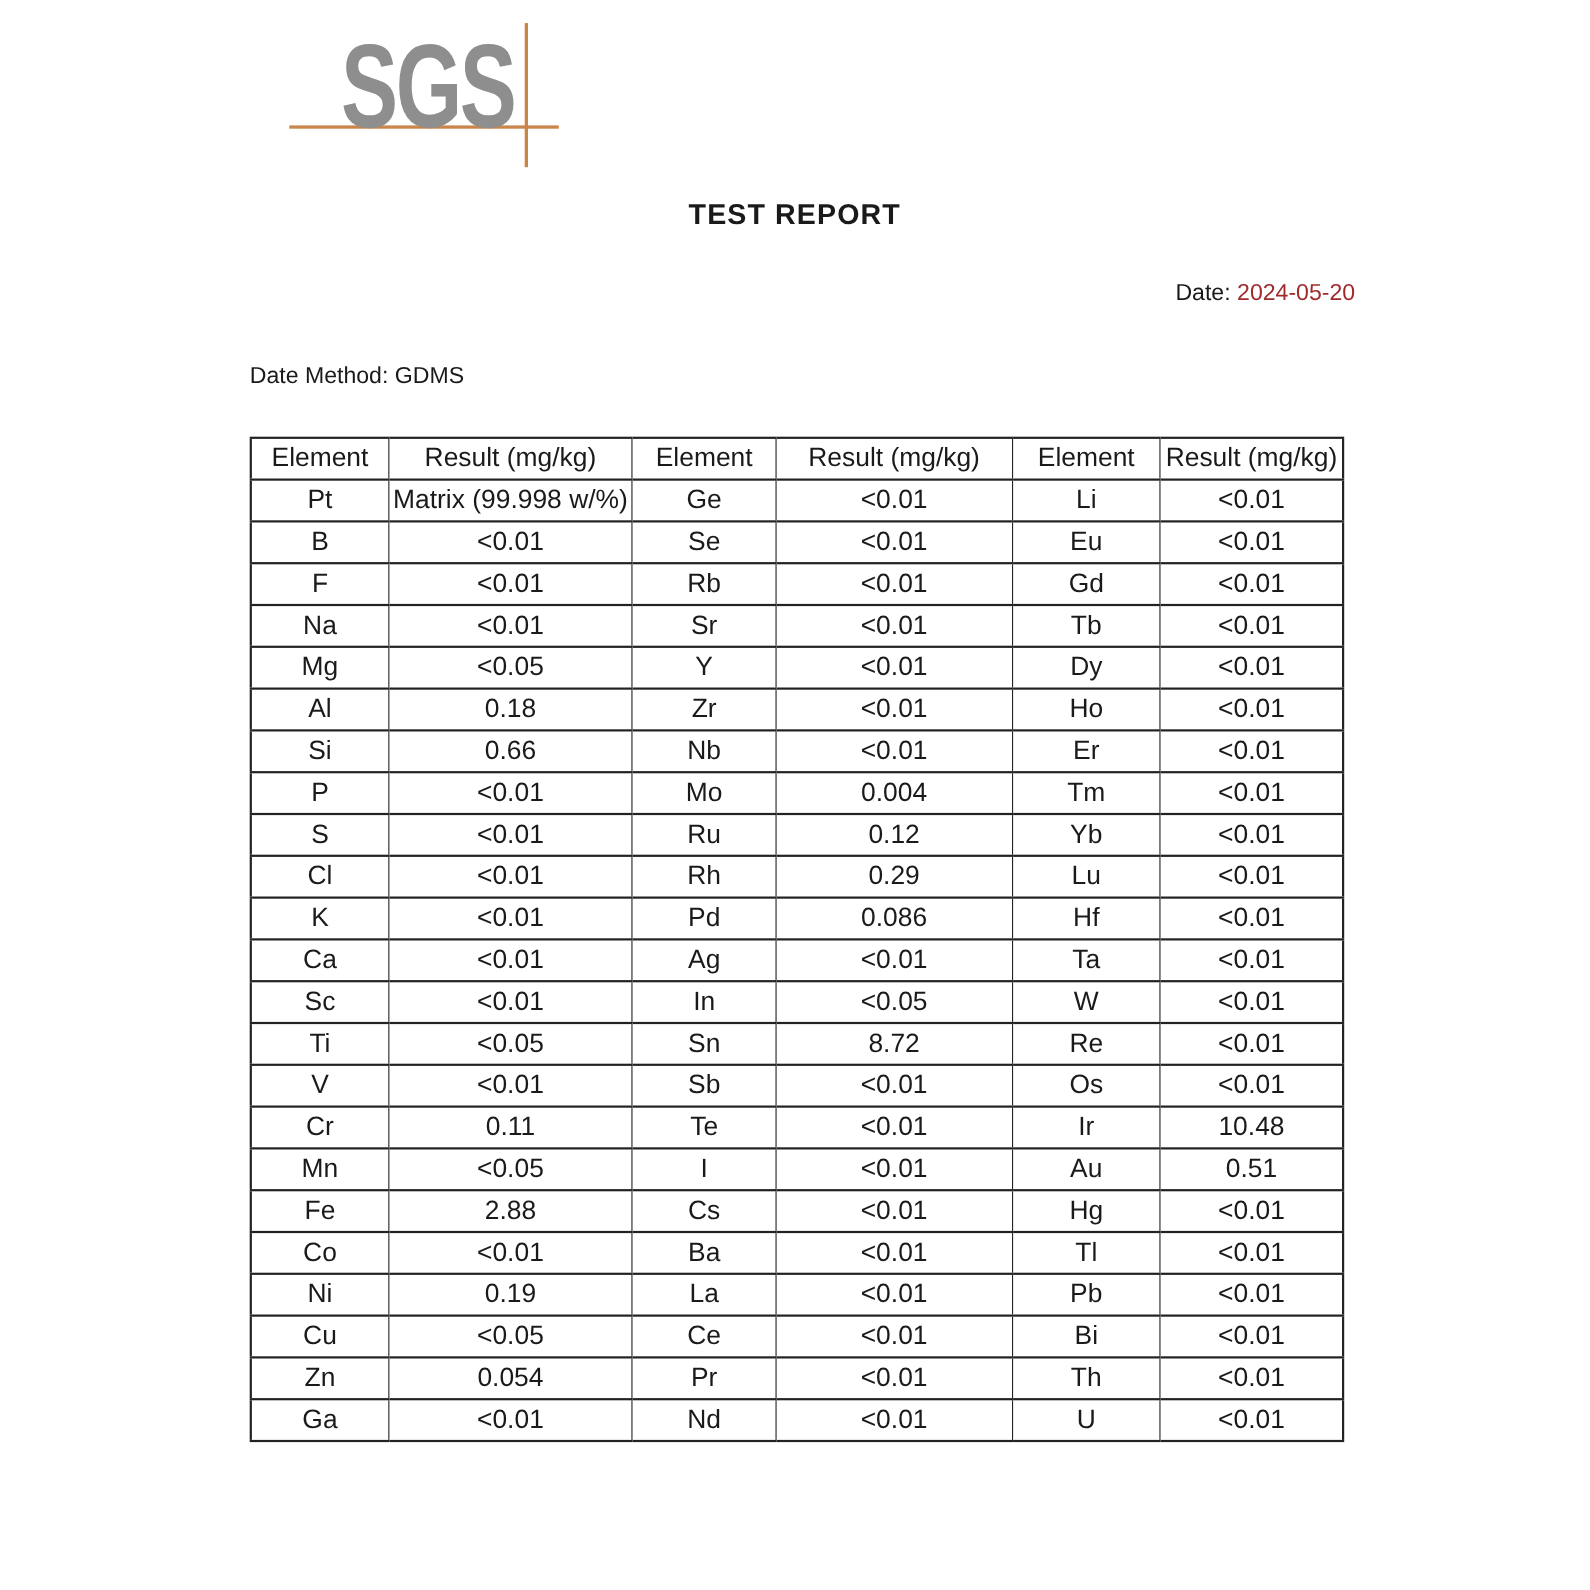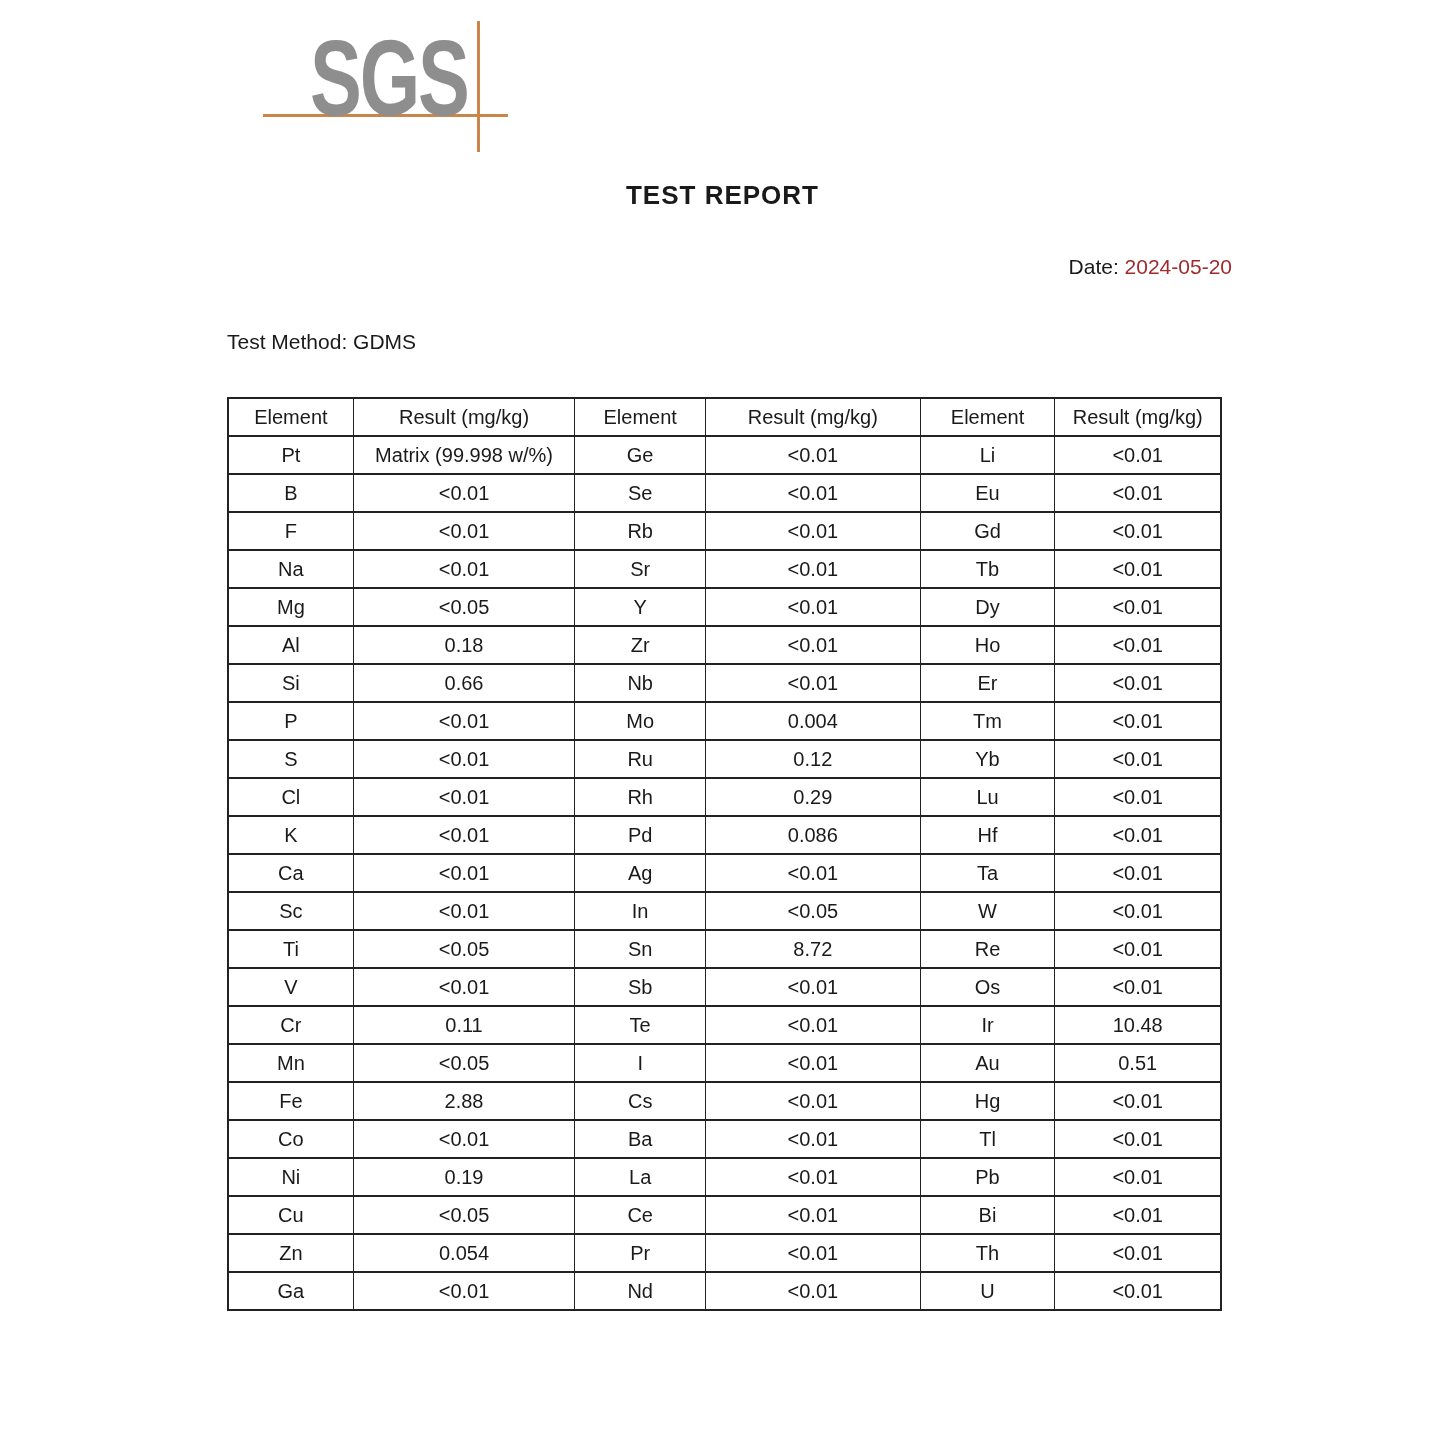--- a/index.html
+++ b/index.html
@@ -87,21 +87,21 @@
   }
 
   
   table.results {
     position: absolute;
     left: 227px;
     top: 397px;
     width: 995px;
     border-collapse: collapse;
     table-layout: fixed;
-    font-size: 20px;
+    font-size: 24px;
   }
   table.results th,
   table.results td {
     border: 1px solid var(--border_color, #222222);
     border-top-width: 2px;
     border-bottom-width: 2px;
     height: 36px;
     padding: 0 2px;
     text-align: center;
     vertical-align: middle;
@@ -129,21 +129,21 @@
   </div>
 
   <h1 class="title">TEST REPORT</h1>
 
   <div class="date-line">
     <span>Date:</span>
     <span class="date-value">2024-05-20</span>
   </div>
 
   <div class="method-line">
-    <span>Test Method:</span>
+    <span>Date Method:</span>
     <span>GDMS</span>
   </div>
 
   <table class="results">
     <thead>
       <tr>
           <th>Element</th>
           <th>Result (mg/kg)</th>
           <th>Element</th>
           <th>Result (mg/kg)</th>

